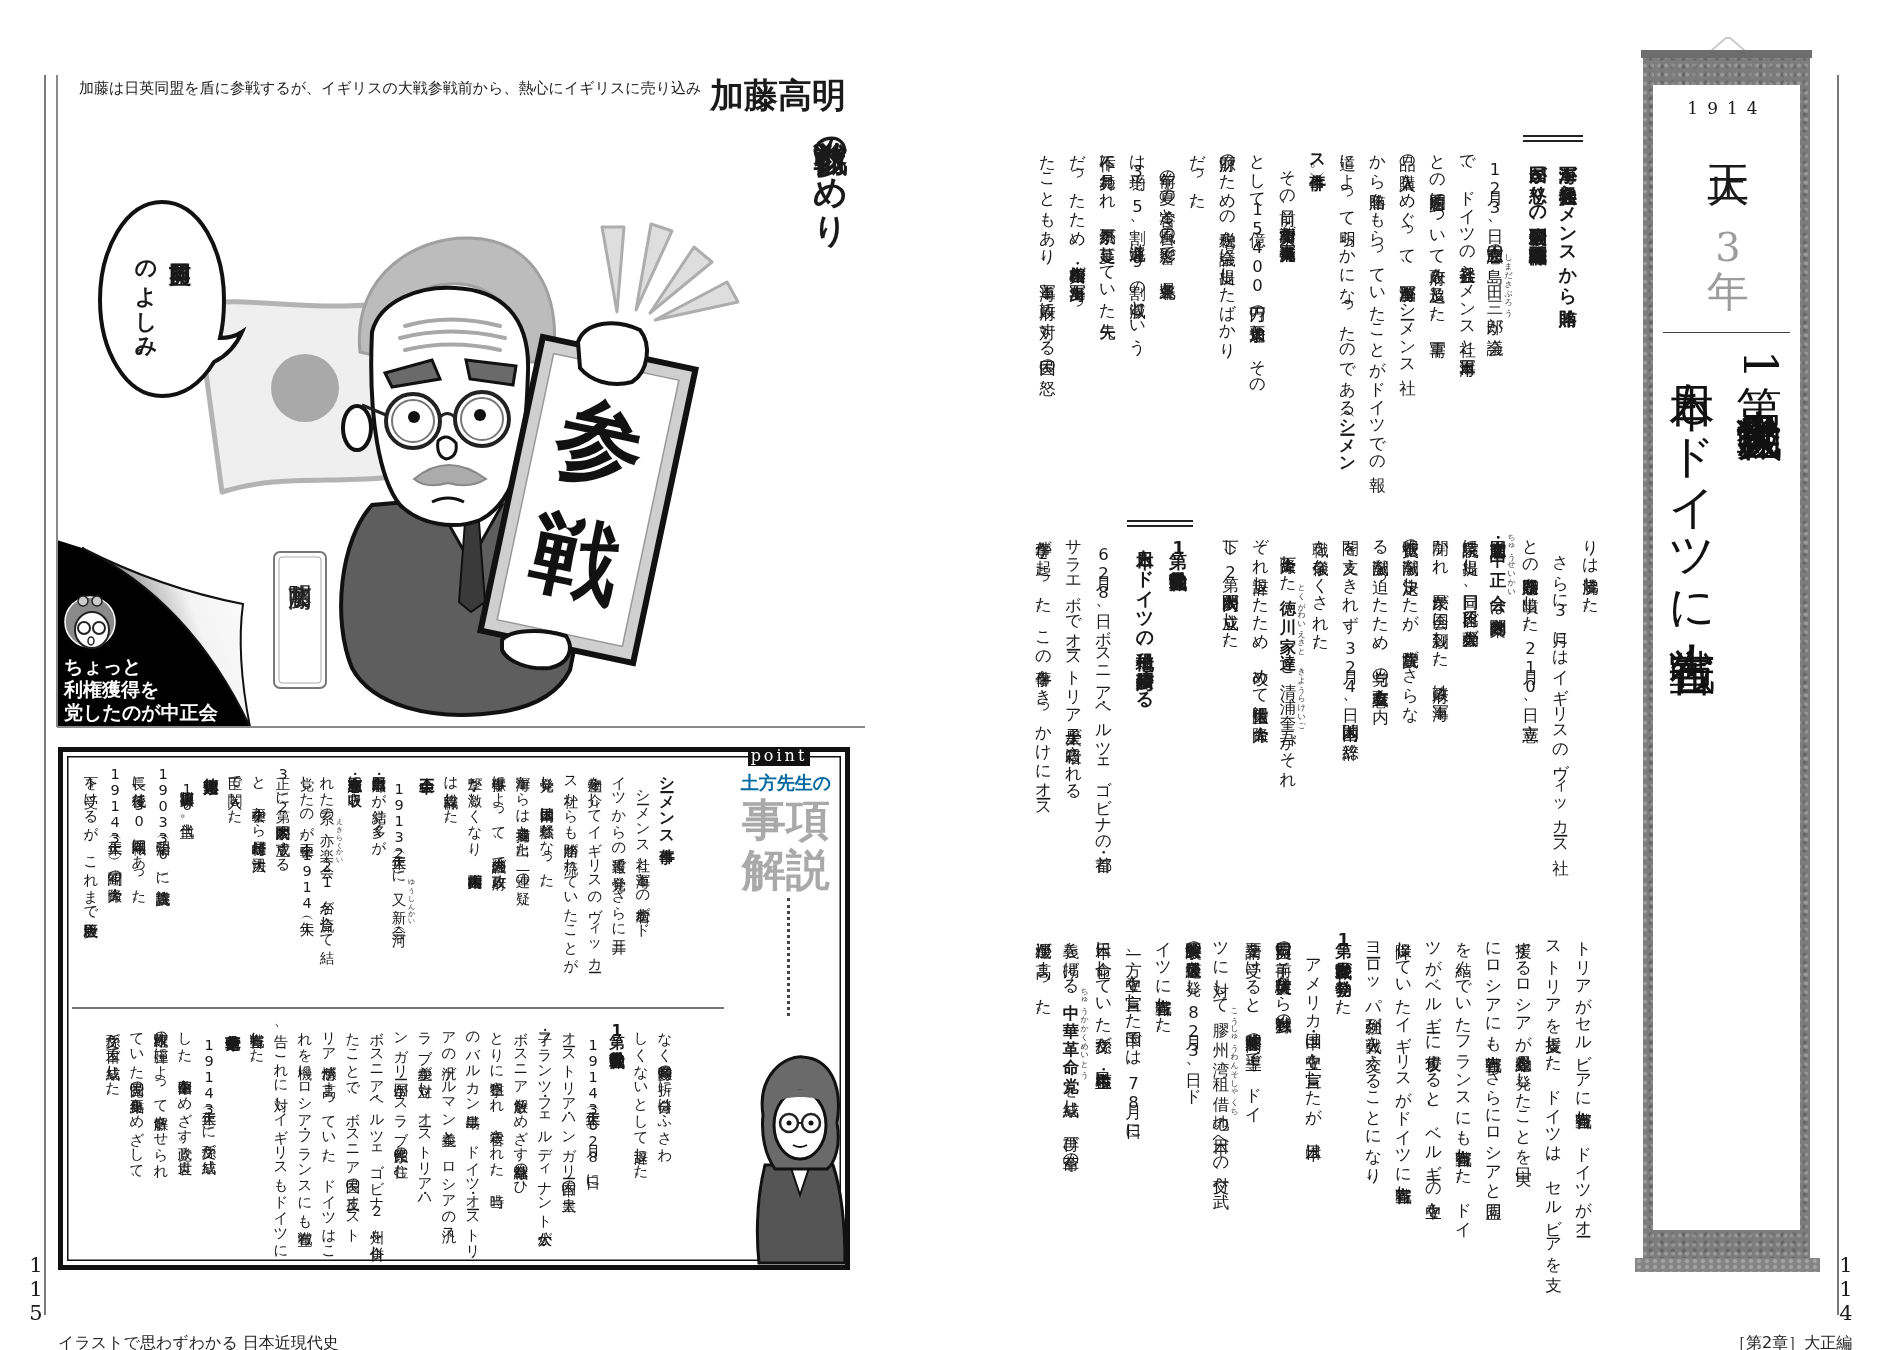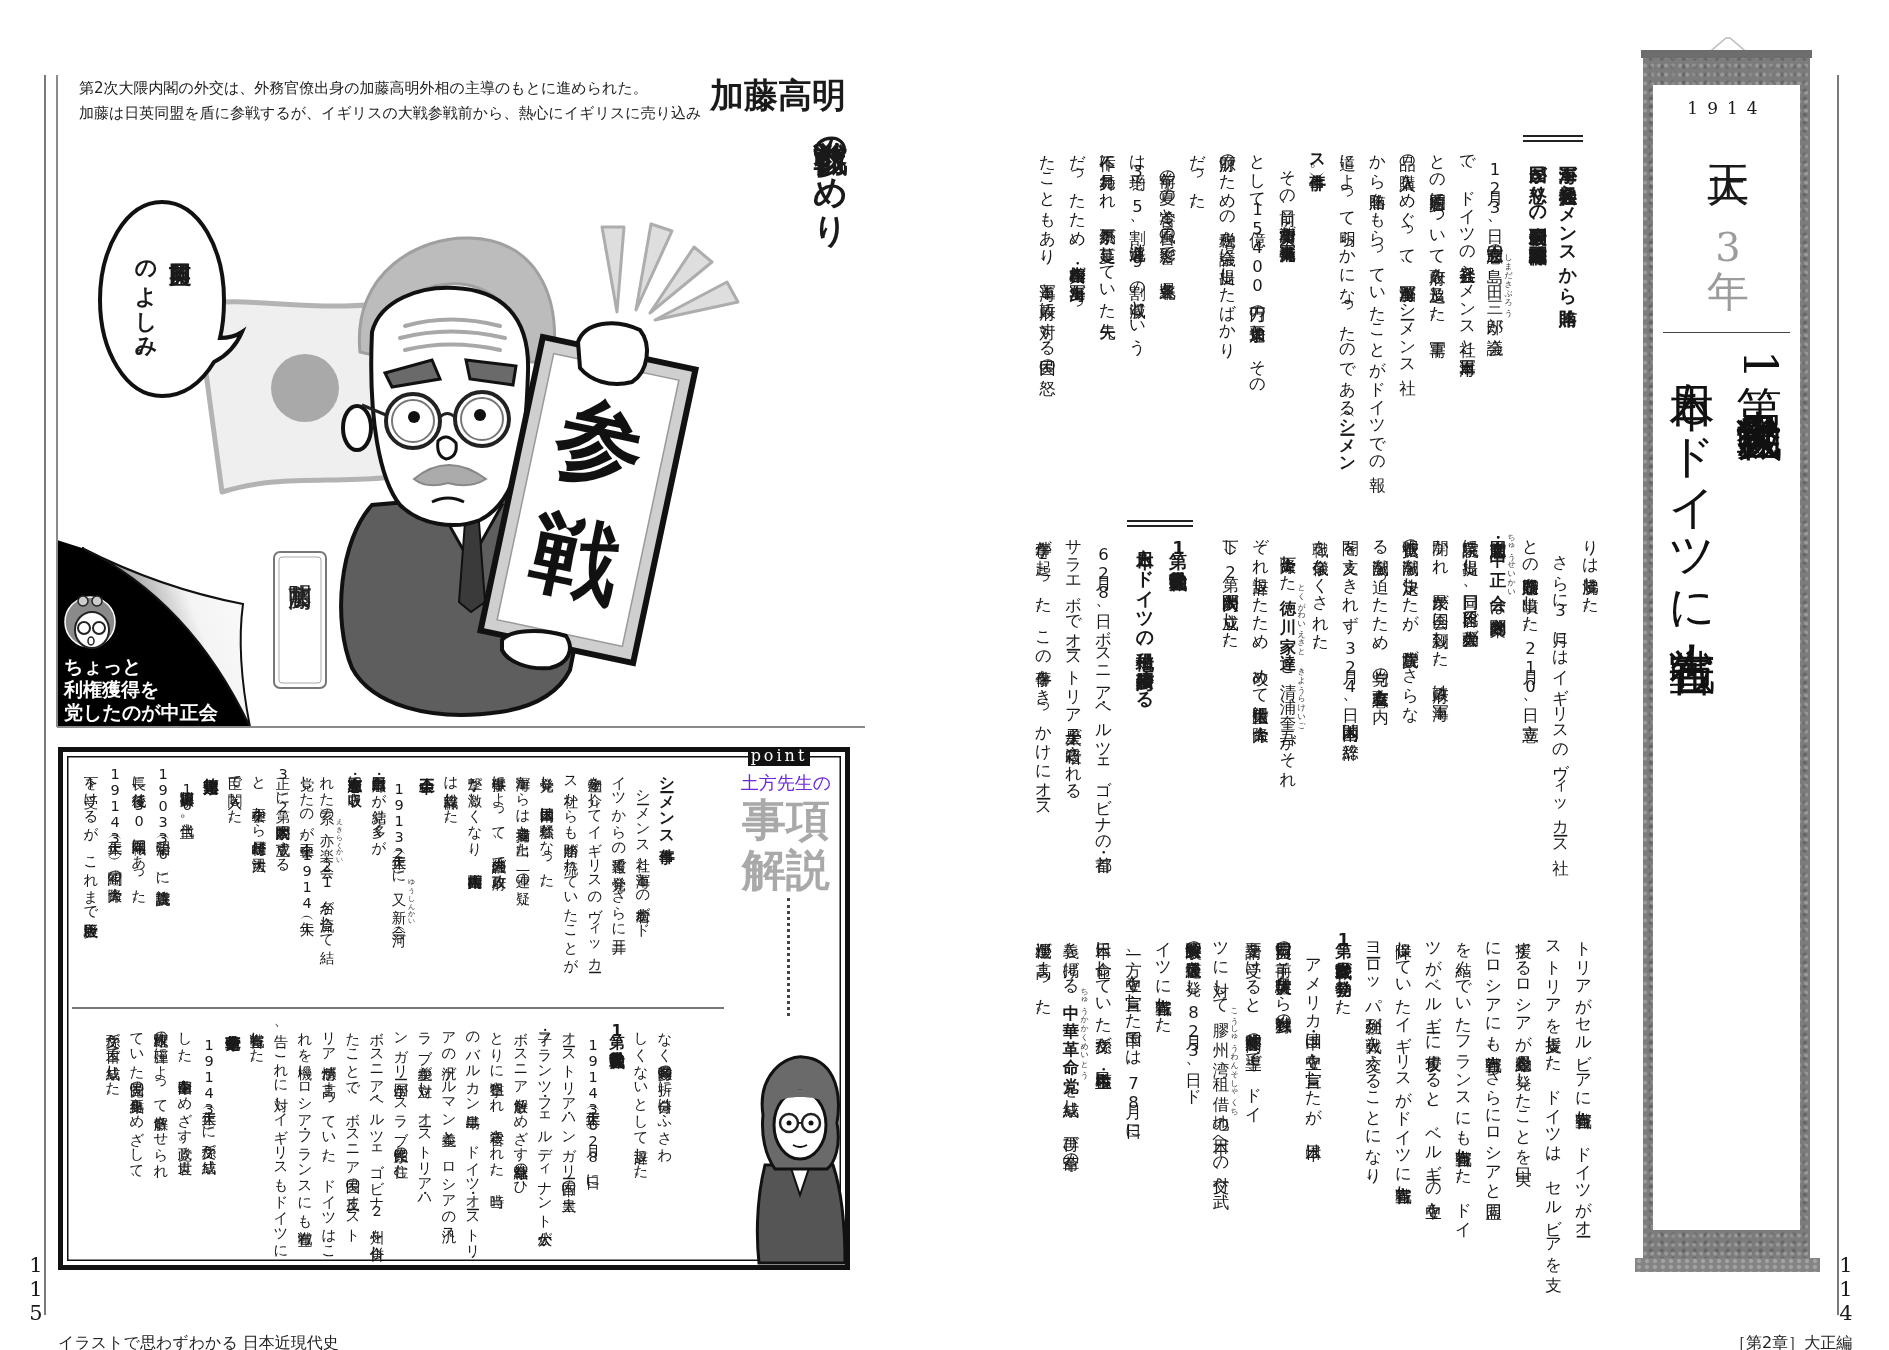--- a/index.html
+++ b/index.html
@@ -18,21 +18,21 @@
   .rp .hl{width:30px;line-height:30px;font-size:18px;font-weight:bold;}
   .rp .hg{border-top:7px double #222;padding-top:10px;margin-top:-8px;}
   .em{font-weight:bold;}
   ruby rt{font-size:8px;font-weight:normal;color:#333;}
   .pt .ln{width:24px;line-height:24px;font-size:14.5px;}
   .pt .ph{width:24px;line-height:24px;font-size:15.5px;font-weight:bold;}
   .pt ruby rt{font-size:7px;}
   
   .pbox{left:58px;top:747px;width:782px;height:513px;border:5px solid #111;box-shadow:inset 0 0 0 4px #fff,inset 0 0 0 5.5px #111;}
   .ptab{left:748px;top:747px;width:62px;height:19px;background:#111;color:#fff;font-family:"DejaVu Serif",serif;font-size:16px;letter-spacing:3px;text-align:center;line-height:18px;}
-  .psub{left:738px;top:771px;width:96px;text-align:center;font-size:18px;font-weight:normal;color:#6d28d9;white-space:nowrap;}
+  .psub{left:738px;top:771px;width:96px;text-align:center;font-size:18px;font-weight:bold;color:#0369a1;white-space:nowrap;}
   .ptitle{left:738px;width:96px;text-align:center;font-size:44px;font-weight:bold;color:#a9a9a9;line-height:50px;white-space:nowrap;}
   .pdots{left:787px;top:898px;width:0;height:118px;border-left:3px dotted #444;}
   .pdiv{left:72px;top:1007px;width:652px;height:1.5px;background:#777;}
   
   .bubble-text{left:129px;top:246px;writing-mode:vertical-rl;font-size:22px;font-weight:bold;line-height:34px;white-space:nowrap;}
   .sign-text{left:510px;top:350px;width:156px;height:300px;transform:rotate(12deg);display:flex;flex-direction:column;align-items:center;justify-content:center;font-family:"DejaVu Serif",serif;font-weight:bold;font-size:88px;line-height:118px;color:#111;}
   .nametag-text{left:280px;top:566px;width:40px;writing-mode:vertical-rl;font-family:"DejaVu Serif",serif;font-size:24px;line-height:40px;white-space:nowrap;color:#222;}
   .corner-text{left:64px;top:655px;color:#fff;font-weight:bold;font-size:19px;line-height:23px;white-space:nowrap;}
   
   .scroll-outer{left:1643px;top:53px;width:167px;height:1207px;background-color:#7c7c7c;
@@ -51,21 +51,20 @@
   
   .pnum{writing-mode:vertical-rl;text-orientation:upright;font-family:"DejaVu Serif",serif;font-size:21px;line-height:16px;letter-spacing:0;white-space:nowrap;}
   .footer{top:1333px;font-size:16px;white-space:nowrap;color:#222;}
 </style>
 </head>
 <body>
 
 <div class="rule-v" style="left:44px;top:75px;height:1240px;"></div>
 
 <div class="abs intro">
-  <div>第2次大隈内閣の外交は、外務官僚出身の加藤高明外相の主導のもとに進められた。</div>
   <div>加藤は日英同盟を盾に参戦するが、イギリスの大戦参戦前から、熱心にイギリスに売り込み</div>
 </div>
 
 <div class="abs title-h">加藤高明</div>
 <div class="abs title-v">参戦前のめり</div>
 
 <svg class="abs" style="left:0;top:0;" width="900" height="760" viewBox="0 0 900 760">
   <defs>
     <linearGradient id="curl" x1="0" y1="0" x2="1" y2="-0.4">
       <stop offset="0" stop-color="#6e6e6e"></stop>

